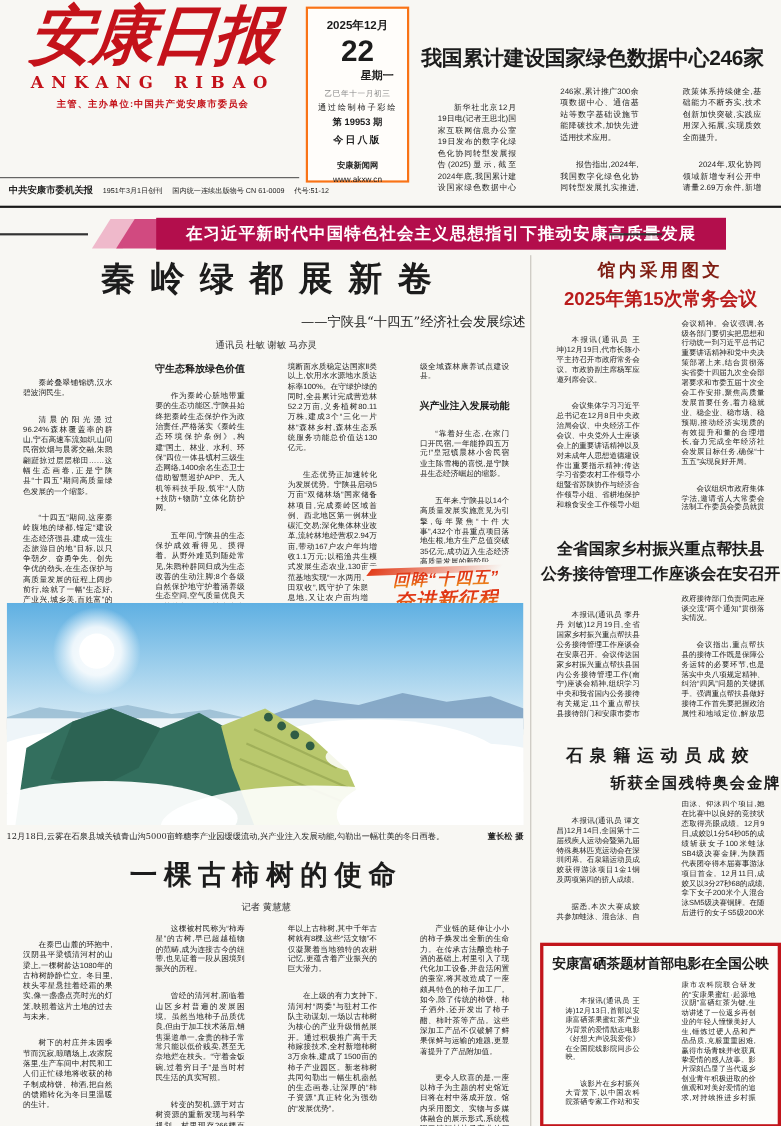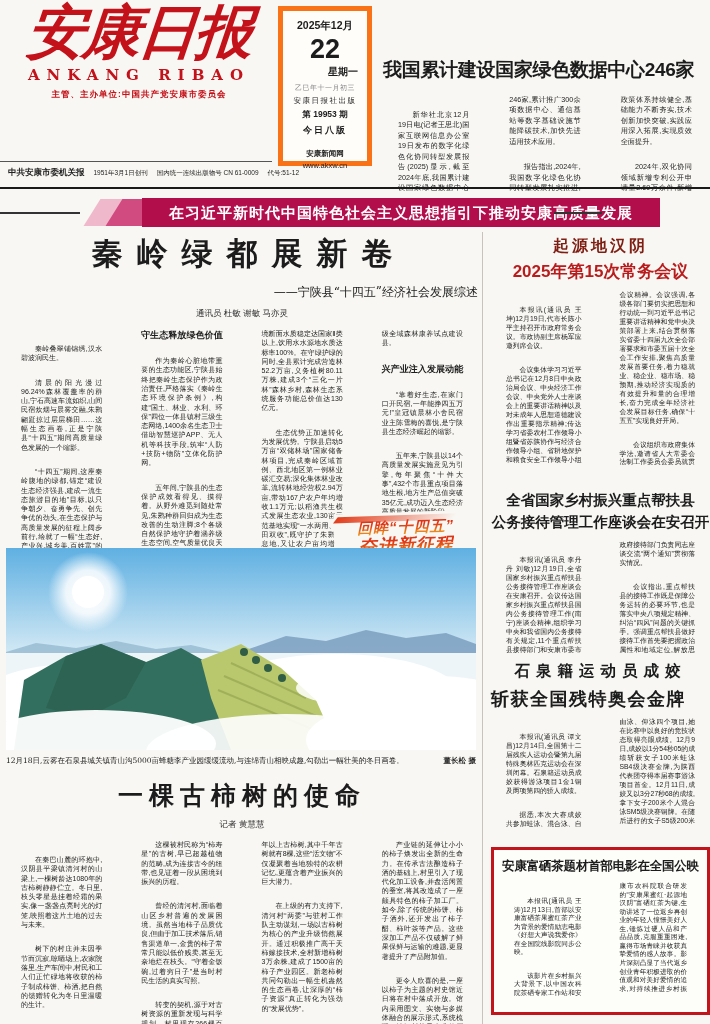--- a/index.html
+++ b/index.html
@@ -13,34 +13,34 @@
                line-height:1.06;color:#c4121a;transform:skewX(-5deg);letter-spacing:-2px;}
   .en-title{margin-top:3px;font-family:"DejaVu Serif",serif;font-weight:bold;font-size:15px;
             letter-spacing:7px;color:#c4121a;white-space:nowrap;}
   .supervisor{margin-top:5px;font-size:8.5px;font-weight:bold;color:#c4121a;letter-spacing:1px;white-space:nowrap;}
   .masthead-rule{position:absolute;left:0;top:161px;width:272px;height:1px;background:#555;}
   .imprint{position:absolute;left:8px;top:167px;width:470px;font-size:6.5px;color:#222;
            display:flex;gap:9px;align-items:baseline;white-space:nowrap;}
   .imprint .org{font-size:8.5px;font-weight:bold;}
   .header-rule{position:absolute;left:0;top:187px;width:710px;height:2px;background:#1a1a1a;}
 
-  .date-box{position:absolute;left:278px;top:6px;width:94px;height:160px;border:5px solid #f97316;
+  .date-box{position:absolute;left:278px;top:6px;width:94px;height:160px;border:2px solid #f97316;
             background:#fffdfa;display:flex;flex-direction:column;align-items:center;padding-top:8px;}
   .db-ym{font-size:10.5px;font-weight:bold;}
   .db-day{font-size:27px;font-weight:bold;line-height:1.05;margin-top:2px;}
   .db-week{font-size:10px;font-weight:bold;margin-top:2px;margin-left:36px;}
   .db-lunar{font-size:7px;color:#888;margin-top:4px;letter-spacing:.5px;}
   .db-pub{font-size:7.5px;margin-top:3px;font-family:"DejaVu Serif",serif;letter-spacing:1.5px;}
   .db-issue{font-size:8.5px;font-weight:bold;margin-top:3px;}
   .db-pages{font-size:9px;font-weight:bold;margin-top:3px;letter-spacing:2px;}
   .db-site{font-size:7.5px;font-weight:bold;margin-top:12px;}
   .db-url{font-size:7.5px;margin-top:2px;}
 
   .top-story{position:absolute;left:383px;top:40px;width:324px;}
-  .top-headline{font-size:19px;font-weight:900;white-space:nowrap;letter-spacing:-.3px;margin-top:17px;}
+  .top-headline{font-size:19px;font-weight:900;white-space:nowrap;letter-spacing:-.3px;}
   .top-cols{margin-top:12px;column-count:3;column-gap:10px;height:102px;overflow:hidden;
             font-size:7.2px;line-height:1.45;}
 
   
   .banner-row{position:absolute;left:0;top:198px;width:602px;height:30px;}
   .banner-line-left{position:absolute;left:0;top:14px;width:80px;height:2px;background:#333;}
   .banner-line-right{position:absolute;right:0;top:14px;width:48px;height:2px;background:#333;}
   .deco-a{position:absolute;left:92px;top:1px;width:28px;height:27px;background:#efb9cb;transform:skewX(-32deg);}
   .deco-b{position:absolute;left:114px;top:1px;width:38px;height:27px;background:#d14a80;transform:skewX(-32deg);}
   .banner{position:absolute;left:142px;top:0;width:518px;height:29px;background:#b30e4c;color:#fff;
@@ -78,22 +78,22 @@
   .p-cols{margin-top:9px;column-count:4;column-gap:9px;height:192px;overflow:hidden;font-size:7px;line-height:1.33;}
 
   
   .rail{position:absolute;left:482px;top:232px;width:228px;height:792px;border-left:1px solid #c6c3bb;
         padding-left:8px;}
   .gov-head1{text-align:center;font-size:16px;font-weight:900;color:#7e1d12;letter-spacing:3px;margin-top:4px;}
   .gov-head2{text-align:center;font-size:17px;font-weight:900;color:#b91c1c;margin-top:3px;white-space:nowrap;}
   .gov-cols{margin-top:8px;column-count:2;column-gap:8px;height:182px;overflow:hidden;font-size:6.8px;line-height:1.32;}
   .rec-head{text-align:center;font-size:14.5px;font-weight:900;line-height:1.55;margin-top:16px;white-space:nowrap;}
   .rec-cols{margin-top:7px;column-count:2;column-gap:8px;height:120px;overflow:hidden;font-size:6.8px;line-height:1.32;}
-  .ath-head1{text-align:center;font-size:15.5px;font-weight:900;letter-spacing:6px;}
-  .ath-head2{text-align:left;font-size:18px;font-weight:900;letter-spacing:1.5px;margin-top:5px;}
+  .ath-head1{text-align:center;font-size:15.5px;font-weight:900;letter-spacing:6px;margin-top:16px;}
+  .ath-head2{text-align:right;font-size:14px;font-weight:900;letter-spacing:1.5px;margin-top:5px;}
   .ath-cols{margin-top:7px;column-count:2;column-gap:8px;height:118px;overflow:hidden;font-size:6.8px;line-height:1.32;}
   .movie-box{margin-top:11px;border:3px solid #c2151b;background:#fdfdfa;padding:8px 5px 5px;height:168px;}
   .movie-head{text-align:center;font-size:12.5px;font-weight:900;white-space:nowrap;letter-spacing:-.2px;}
   .movie-cols{margin-top:7px;column-count:2;column-gap:8px;height:118px;overflow:hidden;font-size:6.6px;line-height:1.3;}
 </style>
 </head>
 <body>
 
 <div id="page" data-name="newspaper-front-page">
 
@@ -109,21 +109,21 @@
     <span data-name="issn-number">国内统一连续出版物号 CN 61-0009</span>
     <span data-name="postal-code">代号:51-12</span>
   </div>
   <div class="header-rule" data-name="header-rule"></div>
 
   <div class="date-box" data-name="date-box">
     <div class="db-ym" data-name="date-year-month">2025年12月</div>
     <div class="db-day" data-name="date-day">22</div>
     <div class="db-week" data-name="date-weekday">星期一</div>
     <div class="db-lunar" data-name="lunar-date">乙巳年十一月初三</div>
-    <div class="db-pub" data-name="publisher-line">安康日报社出版</div>
+    <div class="db-pub" data-name="publisher-line">通过绘制柿子彩绘</div>
     <div class="db-issue" data-name="issue-number">第 19953 期</div>
     <div class="db-pages" data-name="pages-today">今日八版</div>
     <div class="db-site" data-name="website-name">安康新闻网</div>
     <div class="db-url" data-name="website-url">www.akxw.cn</div>
   </div>
 
   <div class="top-story" data-name="article-green-data-centers">
     <div class="top-headline" data-name="article-headline">我国累计建设国家绿色数据中心246家</div>
     <div class="top-cols" data-name="article-body-columns">
         <p class="b-p" data-name="article-paragraph">新华社北京12月19日电(记者王思北)国家互联网信息办公室19日发布的数字化绿色化协同转型发展报告(2025)显示,截至2024年底,我国累计建设国家绿色数据中心246家,累计推广300余项数据中心、通信基站等数字基础设施节能降碳技术,加快先进适用技术应用。</p>
@@ -196,21 +196,21 @@
         <circle cx="250" cy="112" r="4" fill="#2f5d45"></circle>
       <circle cx="262" cy="120" r="4" fill="#2f5d45"></circle>
         <circle cx="276" cy="130" r="4" fill="#2f5d45"></circle>
       <ellipse cx="90" cy="196" rx="120" ry="34" fill="#ffffff" opacity="0.95"></ellipse>
       <ellipse cx="280" cy="204" rx="140" ry="38" fill="#ffffff" opacity="0.9"></ellipse>
       <ellipse cx="420" cy="192" rx="120" ry="42" fill="#ffffff"></ellipse>
       <ellipse cx="360" cy="140" rx="70" ry="18" fill="#ffffff" opacity="0.85"></ellipse>
     </svg>
   </div>
   <div class="caption" data-name="photo-caption-row">
-    <span data-name="photo-caption">12月18日,云雾在石泉县城关镇青山沟5000亩蜂糖李产业园缓缓流动,与连绵青山相映成趣,勾勒出一幅壮美的冬日画卷。</span>
+    <span data-name="photo-caption">12月18日,云雾在石泉县城关镇青山沟5000亩蜂糖李产业园缓缓流动,兴产业注入发展动能,勾勒出一幅壮美的冬日画卷。</span>
     <span class="credit" data-name="photo-credit">董长松 摄</span>
   </div>
 
   <div class="persimmon" data-name="article-ancient-persimmon-tree">
     <div class="p-headline" data-name="article-headline">一棵古柿树的使命</div>
     <div class="p-byline" data-name="article-byline">记者 黄慧慧</div>
     <div class="p-cols" data-name="article-body-columns">
         <p class="b-p" data-name="article-paragraph">在秦巴山麓的环抱中,汉阴县平梁镇清河村的山梁上,一棵树龄达1080年的古柿树静静伫立。冬日里,枝头零星悬挂着经霜的果实,像一盏盏点亮时光的灯笼,映照着这片土地的过去与未来。</p>
         <p class="b-p" data-name="article-paragraph">树下的村庄并未因季节而沉寂,晾晒场上,农家院落里,生产车间中,村民和工人们正忙碌地将收获的柿子制成柿饼、柿酒,把自然的馈赠转化为冬日里温暖的生计。</p>
         <p class="b-p" data-name="article-paragraph">这棵被村民称为“柿寿星”的古树,早已超越植物的范畴,成为连接古今的纽带,也见证着一段从困境到振兴的历程。</p>
@@ -221,21 +221,21 @@
         <p class="b-p" data-name="article-paragraph">更令人欣喜的是,一座以柿子为主题的村史馆近日将在村中落成开放。馆内采用图文、实物与多媒体融合的展示形式,系统梳理了清河村柿子产业的历史脉络与发展轨迹。从古老的耕作工具到现代的加工设备,从民间的柿子传说到当代的产业图景,这座村史馆不仅将成为游客了解当地特色产业的重要窗口,更是村民找回文化自信的精神家园。</p>
         <p class="b-p" data-name="article-paragraph">文旅融合为古柿树赋予了崭新的时代生命力。那棵千年“柿寿星”已成为“清河花谷 千年柿树”的亮丽名片,村里围绕古树群修建了生态步道、休憩设施,开发出“春赏花,夏纳凉,秋摘果,冬品酒”的全季节旅游体验。游客们在这里不仅能触摸古树的沧桑,还能亲身体验柿子酒的酿造过程,感受“马家河的豆家湾,柿子烤酒味道醇”的民谣里描绘的乡土风情。</p>
         <p class="b-p" data-name="article-paragraph">这些变化实实在在惠及村民。去年,清河村接待游客超2万人次,一些村民率先尝鲜,办起了农家乐与民宿,实现了在“家门口”增收致富。古树下留影的游客,农家乐中的柿子宴,民宿里的宁静夜晚,这些由村民们自发探索的美好图景,正是乡村振兴最生动的写照。</p>
         <p class="b-p" data-name="article-paragraph">将视野放得更宽更远,不难发现,古树的保护与乡村治理正携手共进,形成了一种良性循环。汉阴县创新推出“一树一牌,一树一码”数字化管理平台,将古树名木的保护经费纳入财政预算,从而实现了对古树名木的科学、精准保护。与此同时,清河村巧借“柿文化”之力,传扬民俗,内涵民风。一方面,通过绘制柿子彩绘、悬挂柿子灯笼赋能人居环境整治,大力发展庭院经济,打造“五美庭院”;另一方面,积极倡导“柿事清廉·和美万家”的新民风,逐步形成了“一户一景,一院一韵”的乡村风貌与淳朴和谐的乡风民风。</p>
       </div>
   </div>
 
   <div class="rail" data-name="right-column">
 
     <div data-name="article-gov-executive-meeting">
-      <div class="gov-head1" data-name="article-headline-line1">起源地汉阴</div>
+      <div class="gov-head1" data-name="article-headline-line1">馆内采用图文</div>
       <div class="gov-head2" data-name="article-headline-line2">2025年第15次常务会议</div>
       <div class="gov-cols" data-name="article-body-columns">
           <p class="b-p" data-name="article-paragraph">本报讯(通讯员 王坤)12月19日,代市长陈小平主持召开市政府常务会议。市政协副主席杨军应邀列席会议。</p>
           <p class="b-p" data-name="article-paragraph">会议集体学习习近平总书记在12月8日中央政治局会议、中央经济工作会议、中央党外人士座谈会上的重要讲话精神以及对未成年人思想道德建设作出重要指示精神;传达学习省委农村工作领导小组暨省苏陕协作与经济合作领导小组、省耕地保护和粮食安全工作领导小组会议精神。会议强调,各级各部门要切实把思想和行动统一到习近平总书记重要讲话精神和党中央决策部署上来,结合贯彻落实省委十四届九次全会部署要求和市委五届十次全会工作安排,聚焦高质量发展首要任务,着力稳就业、稳企业、稳市场、稳预期,推动经济实现质的有效提升和量的合理增长,奋力完成全年经济社会发展目标任务,确保“十五五”实现良好开局。</p>
           <p class="b-p" data-name="article-paragraph">会议组织市政府集体学法,邀请省人大常委会法制工作委员会委员就贯彻落实《陕西省机关运行保障工作条例》作专题辅导。会议要求,各级各部门要树牢习惯过紧日子思想,落实勤俭办一切事业要求,抓好《条例》贯彻实施,进一步规范机关运行保障,深入推进公务餐、公物仓等改革,切实加强闲置资产盘活利用,持续深化机关事务法治化、数字化、标准化融合发展,着力促进节约型机关和效能型政府建设。</p>
           <p class="b-p" data-name="article-paragraph">会议研究部署未成年人保护、机动车停车管理、居家养老服务等工作。强调要持续加强未成年人思想道德建设,健全学校家庭社会协同育人机制,扎实开展打击侵害未成年人犯罪专项行动,为未成年人健康成长营造良好环境。要聚焦解决停车供需矛盾,深入挖掘城镇公共空间潜力,科学合理配置停车资源,严格规范经营管理和停车秩序,更好满足群众合理停车需求。要积极应对人口老龄化,坚持以居家养老服务需求为导向,充分激发政府、市场、社会、家庭等多元主体的积极性,不断优化资源配置,配套完善服务供给体系,促进养老服务高质量发展。会议还研究了其他事项。</p>
         </div>
     </div>
 
     <div data-name="article-reception-symposium">

